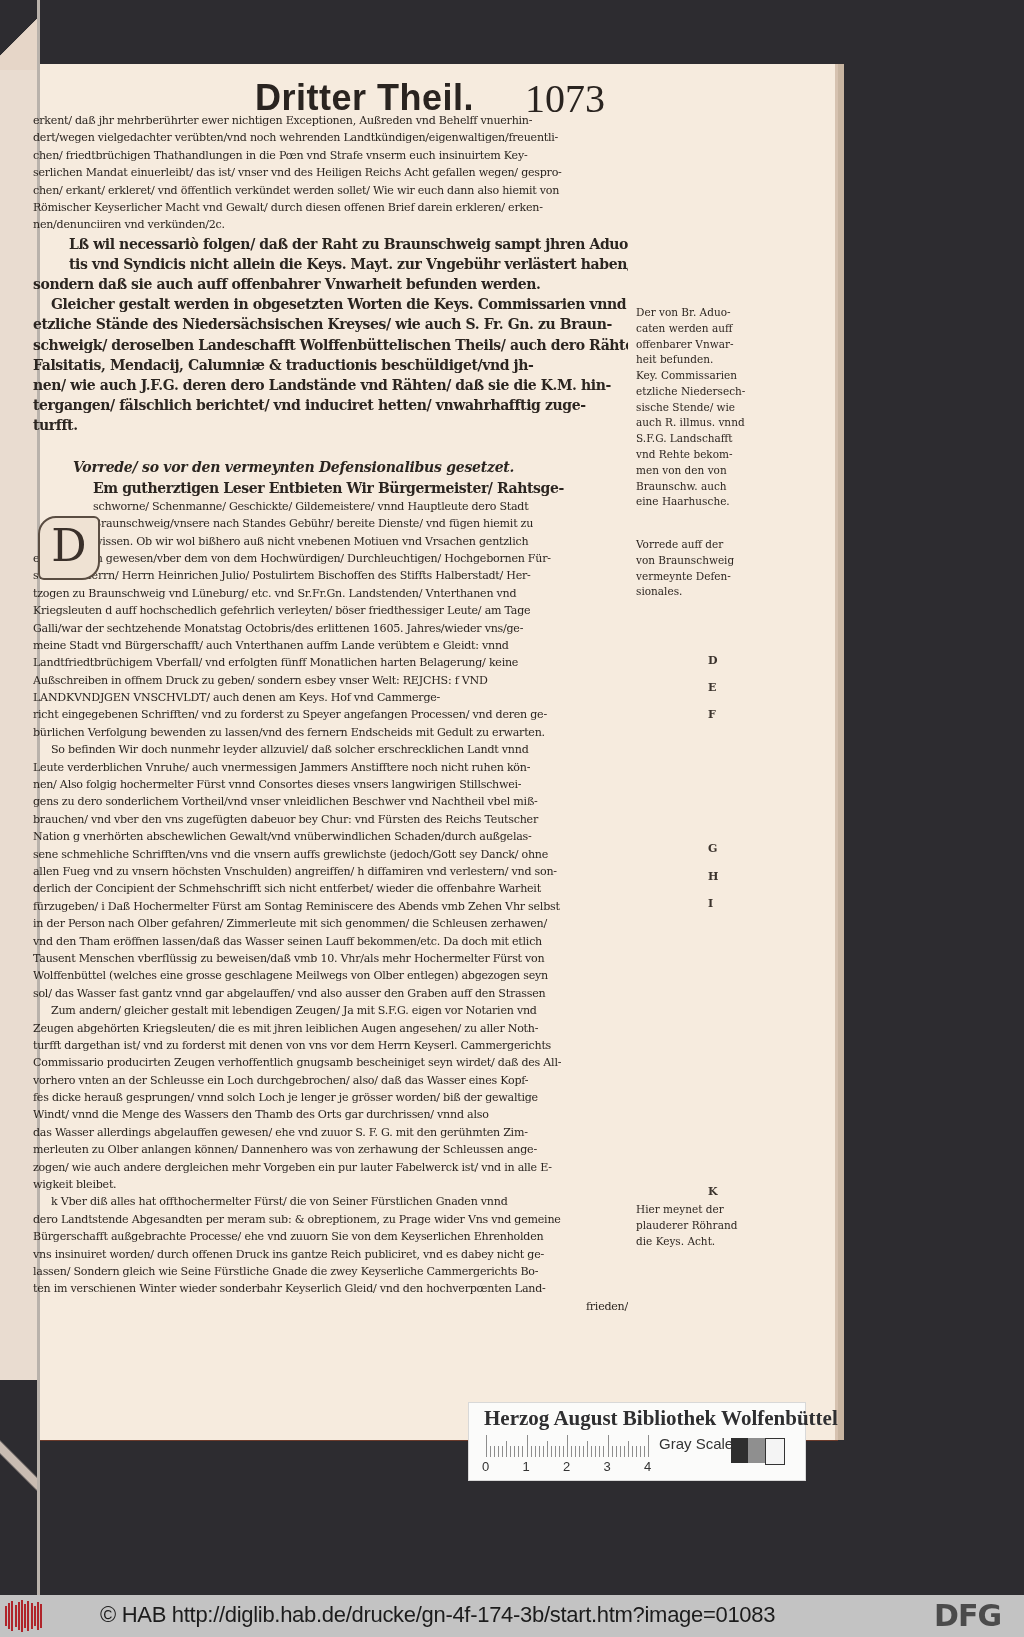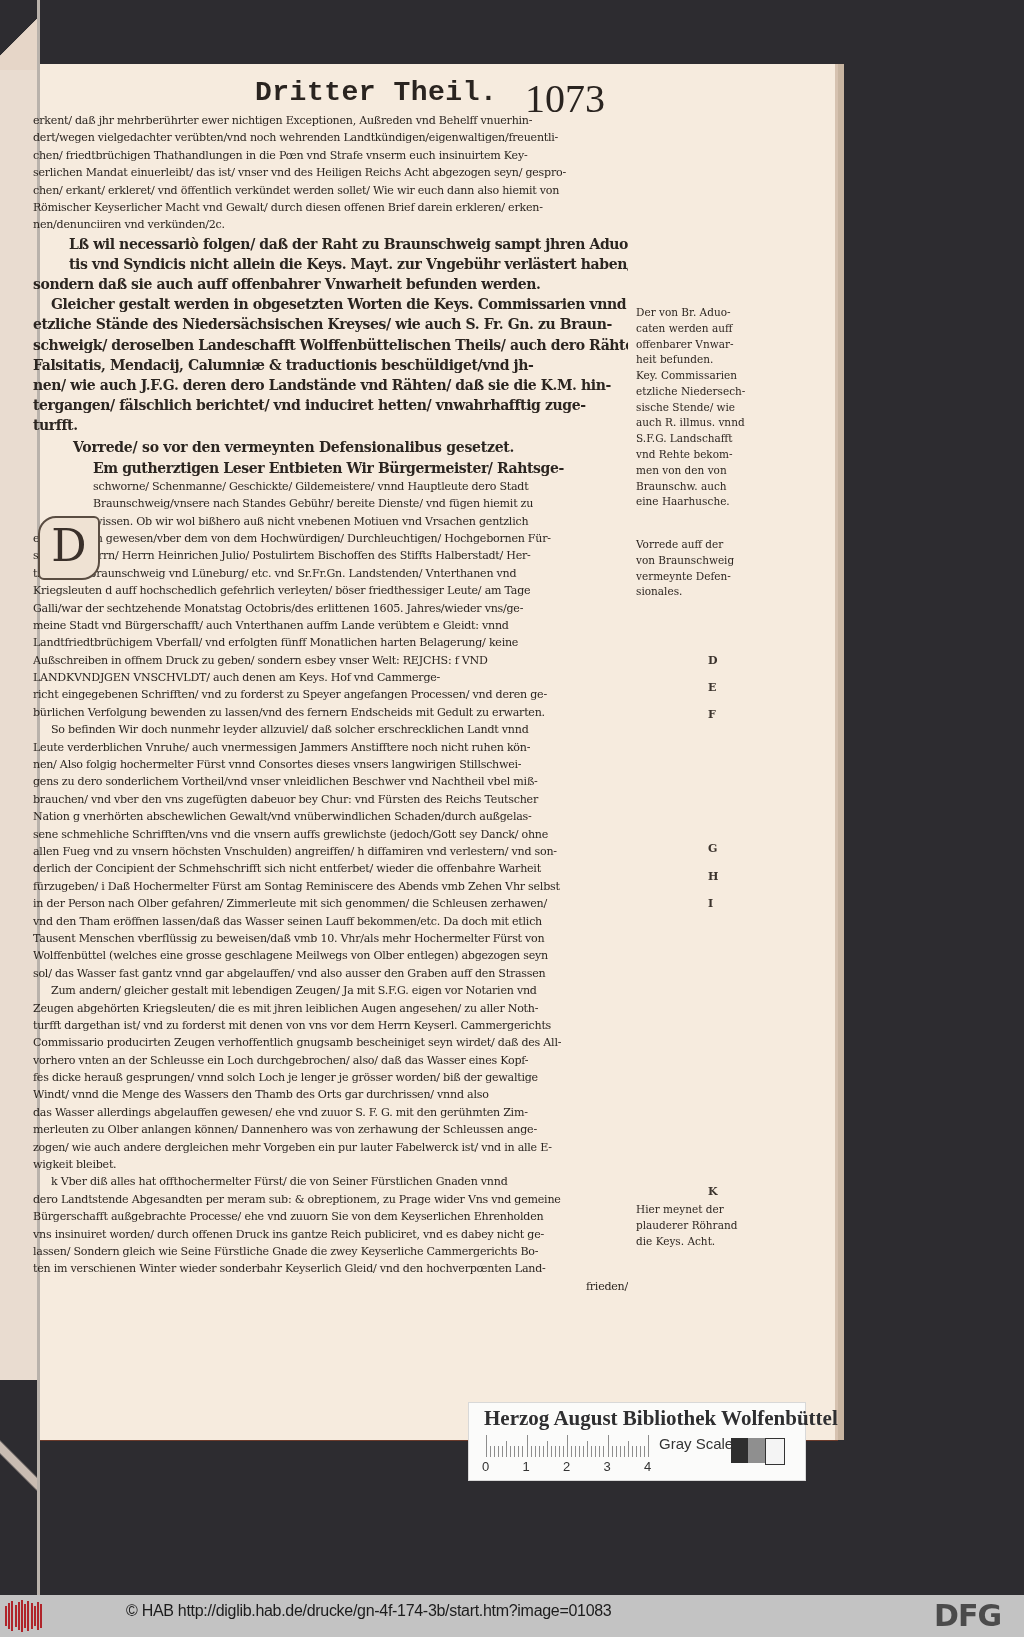--- a/index.html
+++ b/index.html
@@ -4,21 +4,21 @@
 <style>
   html,body{margin:0;padding:0;}
   body{width:1024px;height:1637px;position:relative;overflow:hidden;background:#2c2b2e;font-family:"DejaVu Serif",serif;}
   .bg{position:absolute;left:0;top:0;width:1024px;height:1595px;background:#2d2c30;}
   .leftpage{position:absolute;left:0;top:0;width:40px;height:1595px;background:#e9dcd0;}
   .leftpage .shade-top{position:absolute;left:0;top:0;width:40px;height:70px;background:linear-gradient(135deg,#2d2c30 0%,#2d2c30 50%,#e6d6c8 51%);}
   .leftpage .shade-bot{position:absolute;left:0;top:1380px;width:40px;height:215px;background:linear-gradient(45deg,#2d2c30 0%,#2d2c30 55%,#c9bcb2 56%,#c9bcb2 60%,#2d2c30 61%);}
   .leftpage .edge{position:absolute;right:0;top:0;width:3px;height:1595px;background:#b9b2ab;}
   .page{position:absolute;left:40px;top:64px;width:798px;height:1376px;background:#f6ebde;box-shadow:inset -3px 0 0 #d6c2b0, 0 1px 0 #6b3a2a;}
   .page::after{content:"";position:absolute;right:-6px;top:0;width:6px;height:100%;background:#c8b5a1;}
-  .hdr-title{position:absolute;left:255px;top:77px;font-family:Liberation Mono, monospace;font-weight:bold;font-size:28px;color:#2a2420;letter-spacing:0.5px;}
+  .hdr-title{position:absolute;left:255px;top:77px;font-family:Liberation Sans, sans-serif;font-weight:bold;font-size:36px;color:#2a2420;letter-spacing:0.5px;}
   .hdr-page{position:absolute;left:525px;top:75px;font-family:"Liberation Serif",serif;font-size:40px;color:#2a2420;}
   .main{position:absolute;left:33px;top:112px;width:595px;color:#2b2520;font-family:"DejaVu Serif",serif;}
   .line{white-space:nowrap;overflow:hidden;font-size:11.1px;line-height:17.4px;height:17.4px;letter-spacing:-0.25px;}
   .line.big{font-size:14px;line-height:20.2px;height:20.2px;font-weight:bold;letter-spacing:-0.4px;}
   .line.indent{padding-left:36px;}
   .line.para{padding-left:18px;}
   .line.heading{font-size:14px;line-height:22px;height:22px;padding-left:40px;font-weight:bold;}
   .line.dropcap-line{padding-left:60px;}
   .line.right{text-align:right;}
   .dropcap{position:absolute;left:38px;top:516px;width:58px;height:60px;border:2px solid #5a4d42;border-radius:18px 6px 18px 6px;font-family:"DejaVu Serif",serif;font-size:44px;line-height:56px;text-align:center;color:#3a302a;background:#efe2d3;}
@@ -28,21 +28,21 @@
   .label{position:absolute;left:468px;top:1402px;width:336px;height:77px;background:#fbfbfa;border:1px solid #d8d8d8;}
   .label .lt{position:absolute;left:15px;top:3px;font-family:"Liberation Serif",serif;font-weight:bold;font-size:21px;color:#2f2f31;white-space:nowrap;}
   .ruler{position:absolute;left:17px;top:32px;width:162px;height:22px;}
   .ruler .tick{position:absolute;bottom:0;width:1px;background:#8d8d8d;}
   .rnum{position:absolute;top:56px;font-family:"Liberation Sans",sans-serif;font-size:13px;color:#333;}
   .gs{position:absolute;left:190px;top:32px;font-family:"Liberation Sans",sans-serif;font-size:15px;color:#333;}
   .swatch{position:absolute;top:35px;height:25px;}
   .footer{position:absolute;left:0;top:1595px;width:1024px;height:42px;background:#c3c3c3;}
   .footer .logo{position:absolute;left:5px;top:5px;width:40px;height:32px;}
   .footer .logo span{position:absolute;bottom:0;width:2px;background:#b0242a;}
-  .footer .copy{position:absolute;left:126px;top:7px;font-family:"Liberation Sans",sans-serif;font-size:16px;color:#1c1c1c;white-space:nowrap;letter-spacing:-0.3px;}
+  .footer .copy{position:absolute;left:100px;top:7px;font-family:"Liberation Sans",sans-serif;font-size:22px;color:#1c1c1c;white-space:nowrap;letter-spacing:-0.3px;}
   .footer .dfg{position:absolute;left:934px;top:3px;font-family:"DejaVu Sans",sans-serif;font-weight:bold;font-size:30px;color:#4b4b4b;letter-spacing:-1px;}
 </style>
 </head>
 <body>
 
 <div class="bg"></div>
 <div class="leftpage">
   <div class="shade-top"></div>
   <div class="shade-bot"></div>
   <div class="edge"></div>
@@ -50,35 +50,35 @@
 
 <div class="page"></div>
 
 <div class="hdr-title">Dritter Theil.</div>
 <div class="hdr-page">1073</div>
 
 <div class="main" id="main-text">
     <div class="line">erkent/ daß jhr mehrberührter ewer nichtigen Exceptionen, Außreden vnd Behelff vnuerhin-</div>
     <div class="line">dert/wegen vielgedachter verübten/vnd noch wehrenden Landtkündigen/eigenwaltigen/freuentli-</div>
     <div class="line">chen/ friedtbrüchigen Thathandlungen in die Pœn vnd Strafe vnserm euch insinuirtem Key-</div>
-    <div class="line">serlichen Mandat einuerleibt/ das ist/ vnser vnd des Heiligen Reichs Acht abgezogen seyn/ gespro-</div>
+    <div class="line">serlichen Mandat einuerleibt/ das ist/ vnser vnd des Heiligen Reichs Acht gefallen wegen/ gespro-</div>
     <div class="line">chen/ erkant/ erkleret/ vnd öffentlich verkündet werden sollet/ Wie wir euch dann also hiemit von</div>
     <div class="line">Römischer Keyserlicher Macht vnd Gewalt/ durch diesen offenen Brief darein erkleren/ erken-</div>
     <div class="line">nen/denunciiren vnd verkünden/2c.</div>
     <div class="line big indent">Lß wil necessariò folgen/ daß der Raht zu Braunschweig sampt jhren Aduoca-</div>
     <div class="line big indent">tis vnd Syndicis nicht allein die Keys. Mayt. zur Vngebühr verlästert haben/</div>
     <div class="line big">sondern daß sie auch auff offenbahrer Vnwarheit befunden werden.</div>
     <div class="line big para">Gleicher gestalt werden in obgesetzten Worten die Keys. Commissarien vnnd</div>
     <div class="line big">etzliche Stände des Niedersächsischen Kreyses/ wie auch S. Fr. Gn. zu Braun-</div>
     <div class="line big">schweigk/ deroselben Landeschafft Wolffenbüttelischen Theils/ auch dero Rähte/</div>
     <div class="line big">Falsitatis, Mendacij, Calumniæ &amp; traductionis beschüldiget/vnd jh-</div>
     <div class="line big">nen/ wie auch J.F.G. deren dero Landstände vnd Rähten/ daß sie die K.M. hin-</div>
     <div class="line big">tergangen/ fälschlich berichtet/ vnd induciret hetten/ vnwahrhafftig zuge-</div>
     <div class="line big">turfft.</div>
-    <div class="line heading" style="margin-top: 0;">Vorrede/ so vor den vermeynten Defensionalibus gesetzet.</div>
+    <div class="line heading" style="margin-top: 20px; font-style: italic;">Vorrede/ so vor den vermeynten Defensionalibus gesetzet.</div>
     <div class="line big dropcap-line">Em gutherztigen Leser Entbieten Wir Bürgermeister/ Rahtsge-</div>
     <div class="line dropcap-line">schworne/ Schenmanne/ Geschickte/ Gildemeistere/ vnnd Hauptleute dero Stadt</div>
     <div class="line dropcap-line">Braunschweig/vnsere nach Standes Gebühr/ bereite Dienste/ vnd fügen hiemit zu</div>
     <div class="line dropcap-line">wissen.   Ob wir wol bißhero auß nicht vnebenen Motiuen vnd Vrsachen gentzlich</div>
     <div class="line">entschlossen gewesen/vber dem von dem Hochwürdigen/ Durchleuchtigen/ Hochgebornen Für-</div>
     <div class="line">sten vnd Herrn/ Herrn Heinrichen Julio/ Postulirtem Bischoffen des Stiffts Halberstadt/ Her-</div>
     <div class="line">tzogen zu Braunschweig vnd Lüneburg/ etc. vnd Sr.Fr.Gn. Landstenden/ Vnterthanen vnd</div>
     <div class="line">Kriegsleuten d auff hochschedlich gefehrlich verleyten/ böser friedthessiger Leute/ am Tage</div>
     <div class="line">Galli/war der sechtzehende Monatstag Octobris/des erlittenen 1605. Jahres/wieder vns/ge-</div>
     <div class="line">meine Stadt vnd Bürgerschafft/ auch Vnterthanen auffm Lande verübtem e Gleidt: vnnd</div>

